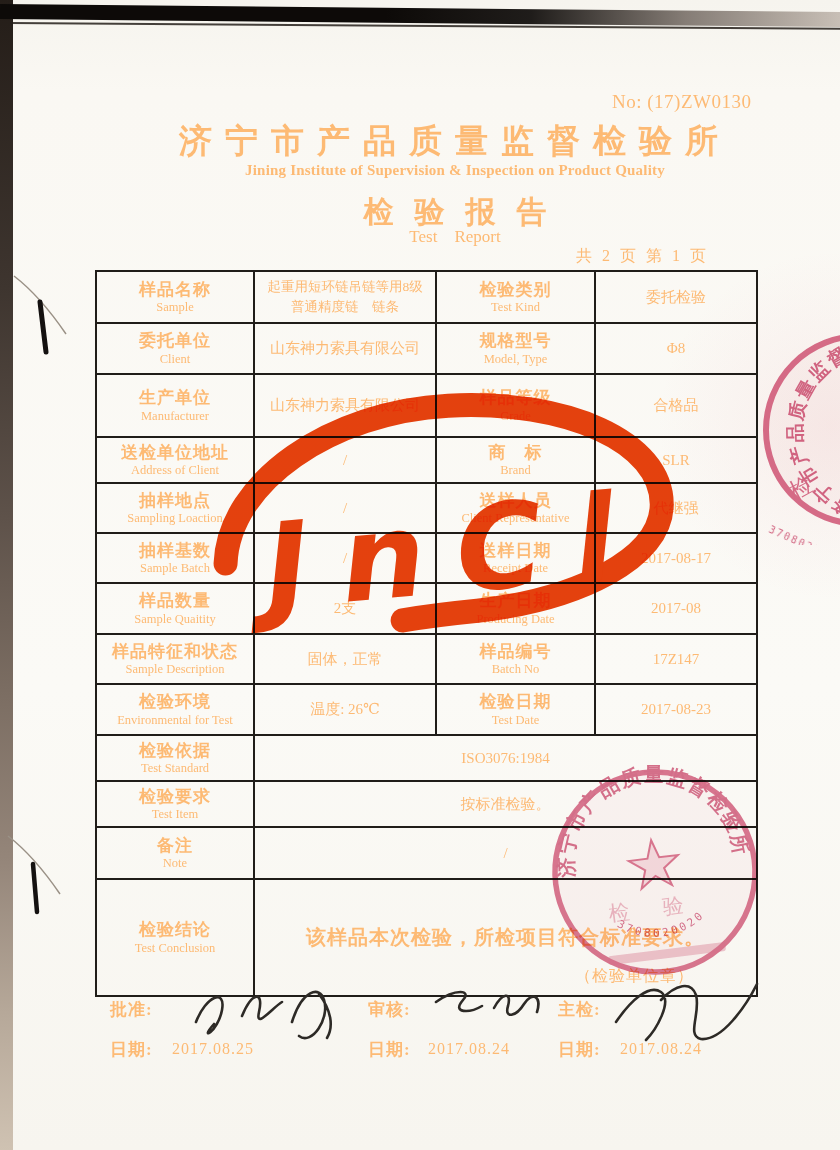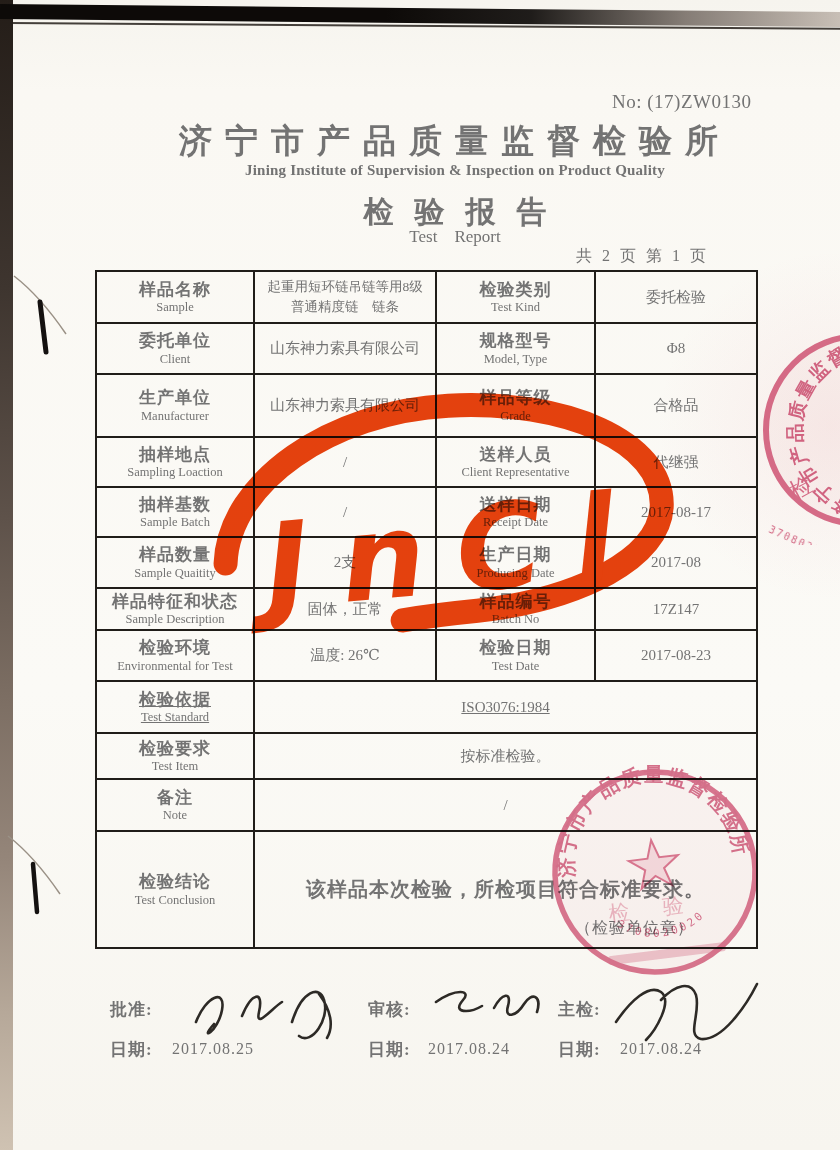--- a/index.html
+++ b/index.html
@@ -1,17 +1,17 @@
 <!DOCTYPE html>
 <html><head>
 <meta charset="utf-8">
 <style>
   html,body{margin:0;padding:0;background:#111;}
   .scan{position:relative;width:840px;height:1150px;background:#17120f;overflow:hidden;
-        font-family:"Liberation Serif","DejaVu Serif",serif;color:#737373;}
+        font-family:"Liberation Serif","DejaVu Serif",serif;color:#fdba74;}
   .left-strip{position:absolute;left:0;top:0;width:13px;height:100%;
         background:linear-gradient(180deg,#241d18 0%,#3e352f 25%,#5e524a 45%,#7b6d62 60%,#95867a 75%,#b6a899 88%,#cfc2b2 100%);}
   .paper{position:absolute;left:13px;top:0;right:0;bottom:0;background:#faf8f3;
         background-image:radial-gradient(circle at 99% 37%,rgba(228,130,150,.10),rgba(228,130,150,0) 16%),
                          linear-gradient(180deg,#f6f4ee 0%,#faf8f3 8%,#fbfaf6 60%,#f7f5ef 100%);}
   .top-band{position:absolute;left:0;top:4px;width:102%;height:15px;transform:rotate(.55deg);transform-origin:left center;
         background:linear-gradient(to right,#0d0a08 0%,#0d0a08 45%,rgba(13,10,8,.92) 62%,rgba(40,26,18,.55) 80%,rgba(90,60,40,.25) 100%);}
   .top-line{position:absolute;left:10px;top:22px;width:100%;height:2px;background:#241f1a;opacity:.85;
         transform:rotate(.4deg);transform-origin:left center;}
   .abs{position:absolute;}
@@ -91,20 +91,32 @@
             <div class="cn">生产单位</div>
             <div class="en">Manufacturer</div>
           </td>
           <td class="vc">山东神力索具有限公司</td>
           <td class="lc">
             <div class="cn">样品等级</div>
             <div class="en">Grade</div>
           </td>
           <td class="vc">合格品</td>
         </tr>
+        <tr style="height: 46px;">
+          <td class="lc">
+            <div class="cn">送检单位地址</div>
+            <div class="en">Address of Client</div>
+          </td>
+          <td class="vc">/</td>
+          <td class="lc">
+            <div class="cn">商　标</div>
+            <div class="en">Brand</div>
+          </td>
+          <td class="vc">SLR</td>
+        </tr>
         <tr style="height: 50px;">
           <td class="lc">
             <div class="cn">抽样地点</div>
             <div class="en">Sampling Loaction</div>
           </td>
           <td class="vc">/</td>
           <td class="lc">
             <div class="cn">送样人员</div>
             <div class="en">Client Representative</div>
           </td>
@@ -127,21 +139,21 @@
             <div class="cn">样品数量</div>
             <div class="en">Sample Quaitity</div>
           </td>
           <td class="vc">2支</td>
           <td class="lc">
             <div class="cn">生产日期</div>
             <div class="en">Producing Date</div>
           </td>
           <td class="vc">2017-08</td>
         </tr>
-        <tr style="height: 42px; font-family: Liberation Serif, serif;">
+        <tr style="height: 50px; font-family: Liberation Serif, serif;">
           <td class="lc">
             <div class="cn">样品特征和状态</div>
             <div class="en">Sample Description</div>
           </td>
           <td class="vc">固体，正常</td>
           <td class="lc">
             <div class="cn">样品编号</div>
             <div class="en">Batch No</div>
           </td>
           <td class="vc">17Z147</td>
@@ -151,21 +163,21 @@
             <div class="cn">检验环境</div>
             <div class="en">Environmental for Test</div>
           </td>
           <td class="vc">温度: 26℃</td>
           <td class="lc">
             <div class="cn">检验日期</div>
             <div class="en">Test Date</div>
           </td>
           <td class="vc">2017-08-23</td>
         </tr>
-        <tr style="height: 52px; text-decoration: underline;">
+        <tr style="height: 46px;">
           <td class="lc">
             <div class="cn">检验依据</div>
             <div class="en">Test Standard</div>
           </td>
           <td class="vc" colspan="3">ISO3076:1984</td>
         </tr>
         <tr style="height: 46px;">
           <td class="lc">
             <div class="cn">检验要求</div>
             <div class="en">Test Item</div>

